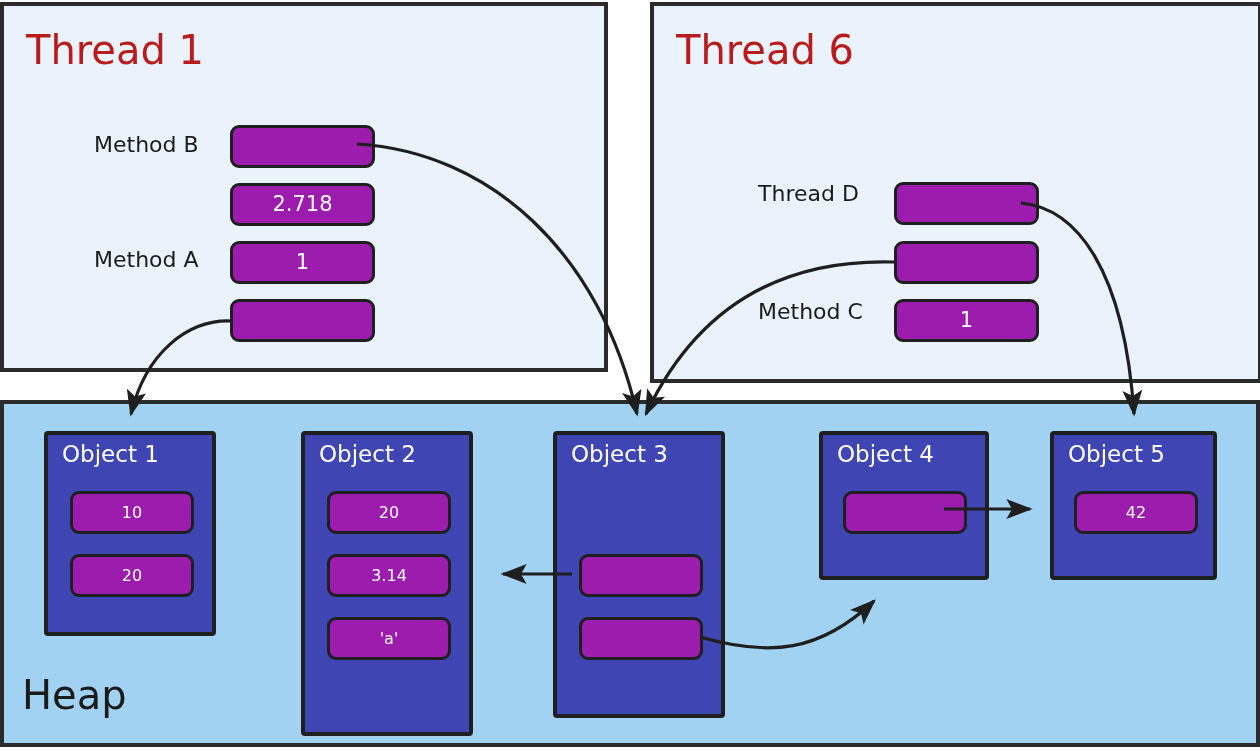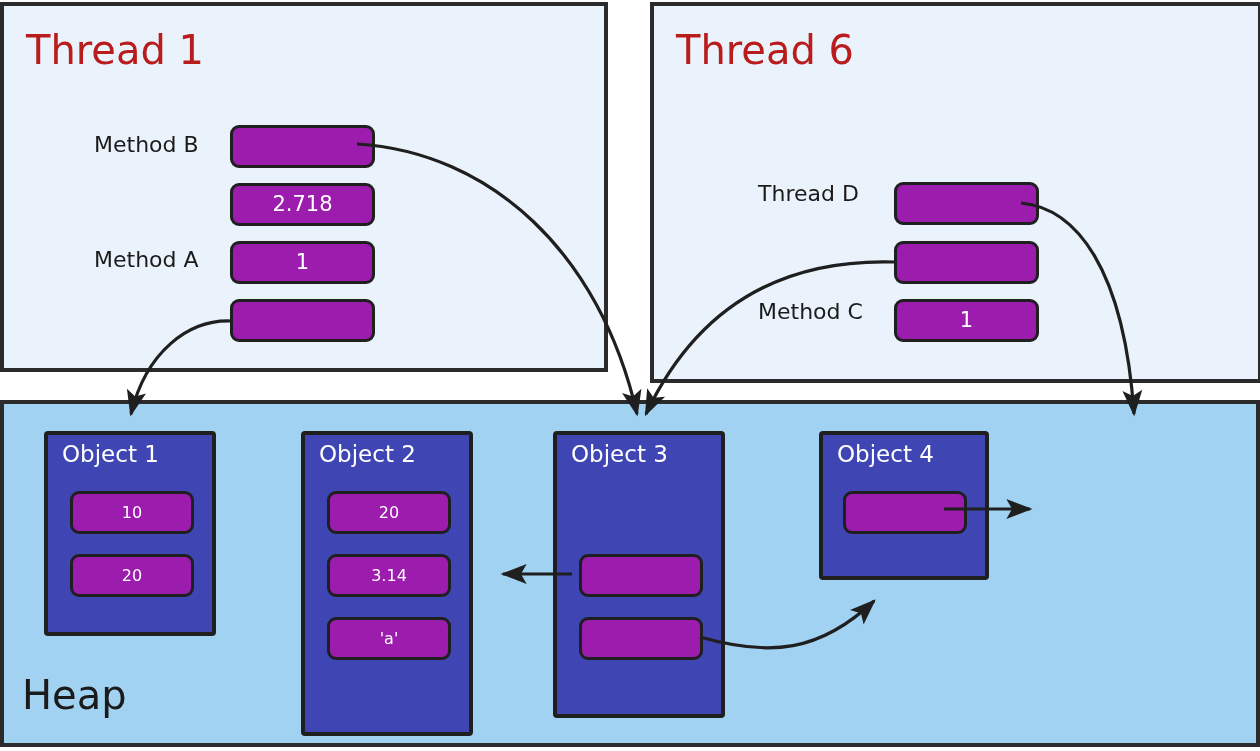--- a/index.html
+++ b/index.html
@@ -161,20 +161,24 @@
     <div class="object-title">Object 3</div>
     <div class="field" style="left:22px; top:119px; width:124px; height:43px;"></div>
     <div class="field" style="left:22px; top:182px; width:124px; height:43px;"></div>
   </div>
 
   <div class="object" style="left:797px; top:431px; width:170px; height:149px;margin-left:22px;">
     <div class="object-title">Object 4</div>
     <div class="field" style="left:20px; top:56px; width:124px; height:43px;"></div>
   </div>
 
+  <div class="object" style="left:1050px; top:431px; width:167px; height:149px;">
+    <div class="object-title">Object 5</div>
+    <div class="field" style="left:20px; top:56px; width:124px; height:43px;">42</div>
+  </div>
 
   <svg id="arrows" viewBox="0 0 1260 751">
     <defs>
       <marker id="ah" markerWidth="9" markerHeight="9" refX="7.6" refY="3.2" orient="auto" markerUnits="strokeWidth">
         <path d="M0.2,0.1 L8.4,3.2 L0.2,6.3 L2,3.2 Z" fill="#1f1f1f"></path>
       </marker>
     </defs>
 
     <path d="M230,321 C188,320 146,352 131,414" fill="none" stroke="#1f1f1f" stroke-width="3.2" marker-end="url(#ah)"></path>
 

